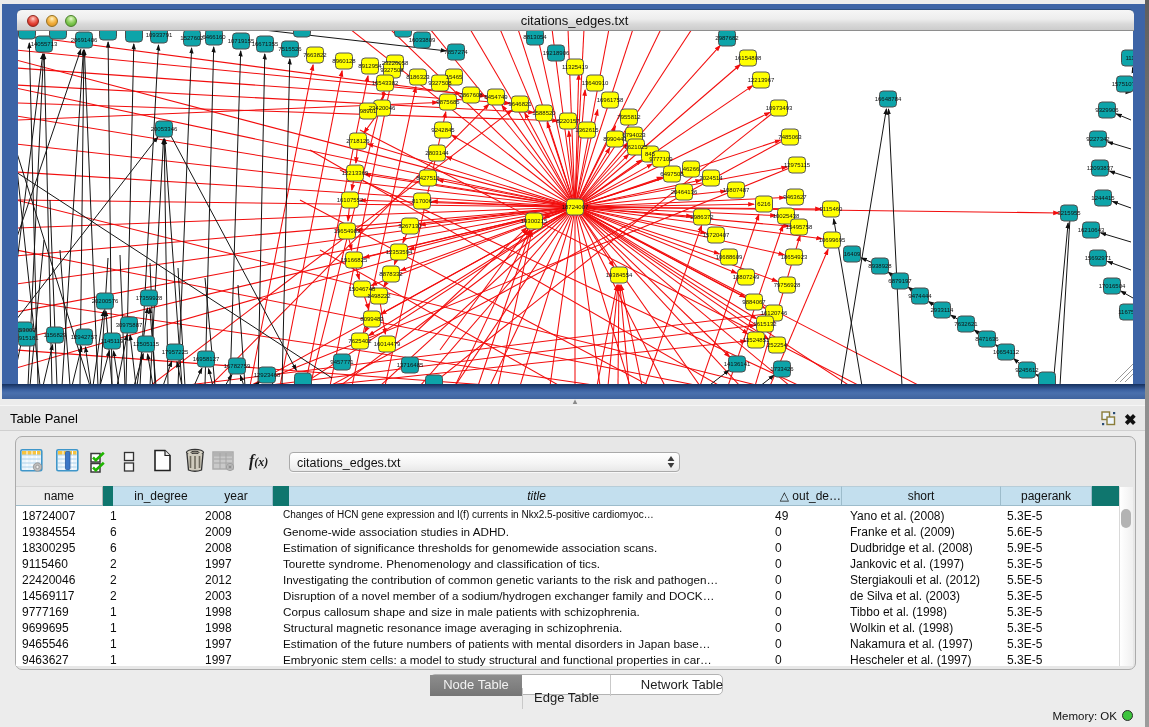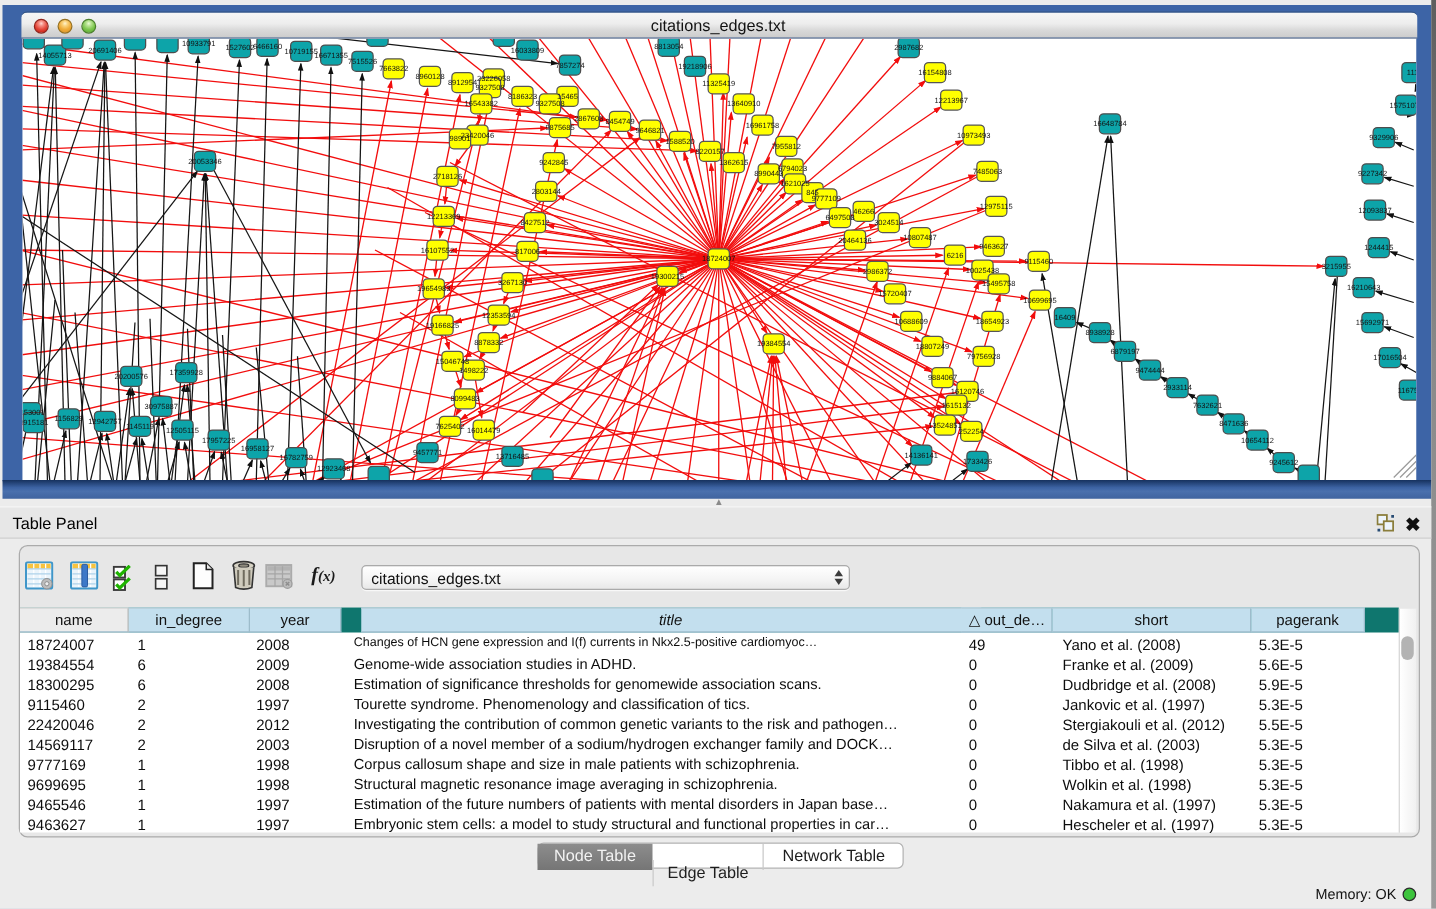--- a/index.html
+++ b/index.html
@@ -57,21 +57,21 @@
   background:linear-gradient(90deg,#ffffff,#f0f0f0); border-left:1px solid #d9d9d9; }
 #thumb { left:1121px; top:509px; width:10px; height:19px; background:#b3b3b3; border-radius:5px; }
 
 
 #tabs { left:430px; top:674px; width:293px; height:21px; border:1px solid #b3b3b3;
   border-radius:5px; background:#ffffff; overflow:hidden; }
 .tab { position:absolute; top:0; height:21px; font-size:13px; color:#1d1d1d; text-align:center;
   line-height:20px; }
 #tab1 { left:0; width:92px; background:linear-gradient(180deg,#8d8d8d,#757575); color:#f2f2f2; }
 #tab2 { left:92px; width:88px; border-left:1px solid #c9c9c9; }
-#tab3 { left:180px; width:113px; border-left:1px solid #c9c9c9; }
+#tab3 { left:180px; width:113px; border-left:1px solid #c9c9c9;text-align:right; }
 
 #memory { left:1032px; top:710px; width:85px; text-align:right; font-size:11.5px; color:#111; }
 #memdot { left:1122px; top:710px; width:11px; height:11px; border-radius:50%;
   background:#3dc43d; border:1px solid #2b2b2b; }
 </style></head>
 <body>
 <div id="app">
   <div class="abs" id="bluebg"></div>
   <div class="abs" id="bluebot"></div>
   <div class="abs" id="graystrip"></div>
@@ -668,24 +668,24 @@
   <div class="abs" id="combo"></div>
   <div class="abs" id="combotext">citations_edges.txt</div>
   <div class="abs" id="combostep"><svg width="14" height="20" viewBox="0 0 14 20">
     <path d="M7 4 l3.4 5 h-6.8 z" fill="#3c3c3c"></path>
     <path d="M7 16 l3.4 -5 h-6.8 z" fill="#3c3c3c"></path>
   </svg></div>
 
   <div class="abs" id="tablewhite"></div>
   <div class="abs" id="thead">
     <div class="hcell" style="left:0;width:87px;background:#ececec;border-top-color:#d5d5d5;border-right-color:#b5b5b5;">name</div>
-    <div class="hcell" style="left:87px;width:97px;">in_degree</div>
+    <div class="hcell" style="left:97px;width:97px;">in_degree</div>
     <div class="hcell" style="left:184px;width:73px;">year</div>
     <div class="hcell" style="left:273px;width:496px;font-style:italic;">title</div>
-    <div class="hcell" style="left:753px;width:73px;text-align:left;padding-left:6px;">△ out_de…</div>
+    <div class="hcell" style="left:753px;width:73px;text-align:right;padding-left:6px;">△ out_de…</div>
     <div class="hcell" style="left:826px;width:159px;">short</div>
     <div class="hcell" style="left:985px;width:91px;">pagerank</div>
   </div>
 <div class="trow" style="top:508px">
 <span style="left:6px">18724007</span>
       <span style="left:94px">1</span>
       <span style="left:189px">2008</span>
       <span style="left:267px;font-size:10px">Changes of HCN gene expression and I(f) currents in Nkx2.5-positive cardiomyoc…</span>
       <span style="left:759px">49</span>
       <span style="left:834px">Yano et al. (2008)</span>

